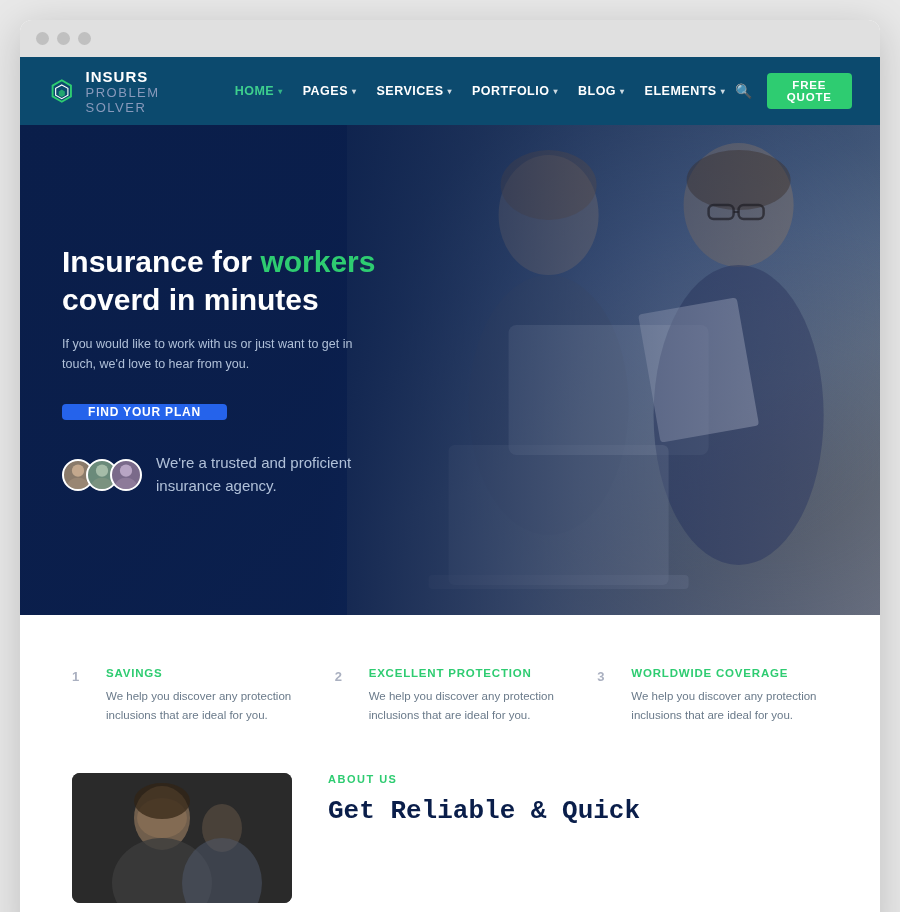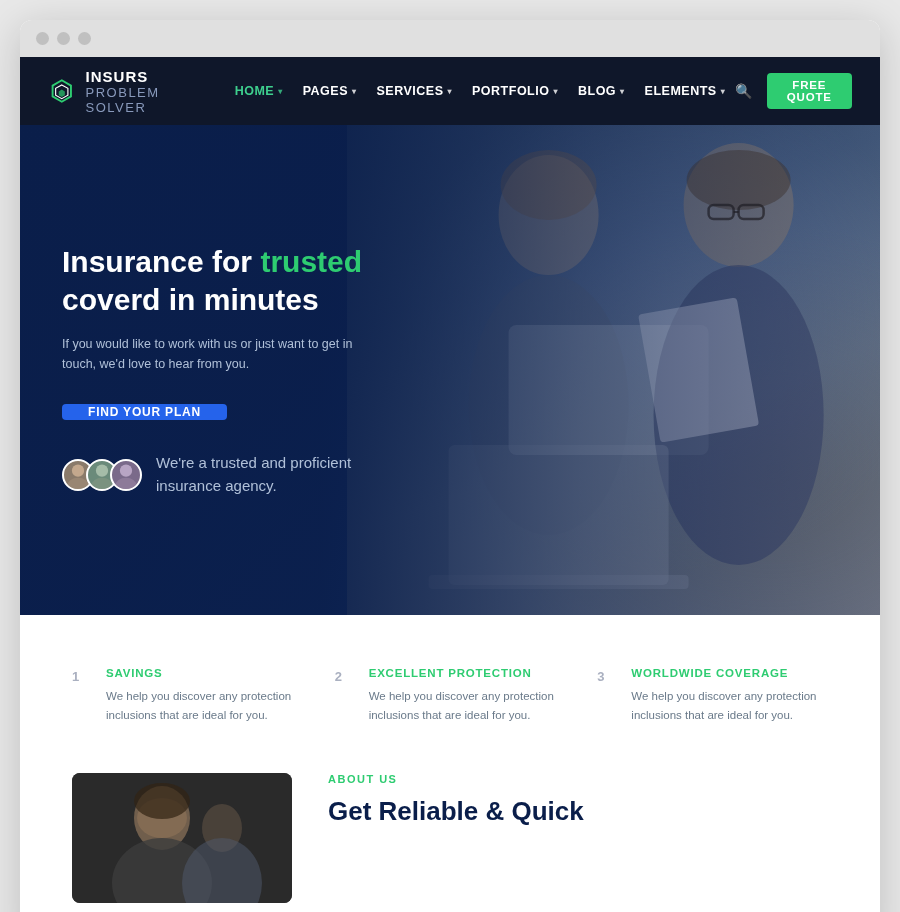--- a/index.html
+++ b/index.html
@@ -30,21 +30,21 @@
     }
 
     .browser-dot {
       width: 13px; height: 13px;
       border-radius: 50%;
       background: #c0c0c0;
     }
 
     
     .navbar {
-      background: #0f172a;
+      background: #0c4a6e;
       display: flex;
       align-items: center;
       padding: 0 28px;
       height: 68px;
       position: relative;
       z-index: 10;
     }
 
     .logo-area {
       display: flex;
@@ -297,20 +297,21 @@
       text-transform: uppercase;
       letter-spacing: 1.5px;
       margin-bottom: 10px;
     }
 
     .about-title {
       font-size: 26px;
       font-weight: 800;
       color: #0a1e4a;
       line-height: 1.25;
+      font-family: Liberation Mono, monospace;
     }
 
     
     .hero-visual {
       position: absolute;
       right: 0;
       top: 0;
       width: 62%;
       height: 100%;
       z-index: 1;
@@ -416,21 +417,21 @@
 
         <rect x="100" y="320" width="220" height="140" rx="6" fill="rgba(180,185,200,0.3)"></rect>
         <rect x="80" y="450" width="260" height="14" rx="4" fill="rgba(160,165,180,0.35)"></rect>
       </svg>
     </div>
 
     <div class="hero-bg-overlay"></div>
 
     <div class="hero-content">
       <h1 class="hero-title">
-        <span>Insurance for </span><span class="highlight">trusted</span>
+        <span>Insurance for </span><span class="highlight">workers</span>
         <br>
         <span>coverd in minutes</span>
       </h1>
       <p class="hero-subtitle">If you would like to work with us or just want to get in touch, we'd love to hear from you.</p>
       <button class="find-plan-btn">FIND YOUR PLAN</button>
       <div class="hero-trust">
         <div class="avatars">
           <div class="avatar-circle">
             <svg viewBox="0 0 32 32" width="32" height="32">
                 <circle cx="16" cy="11" r="7" fill="rgba(210,180,150,0.8)"></circle>

